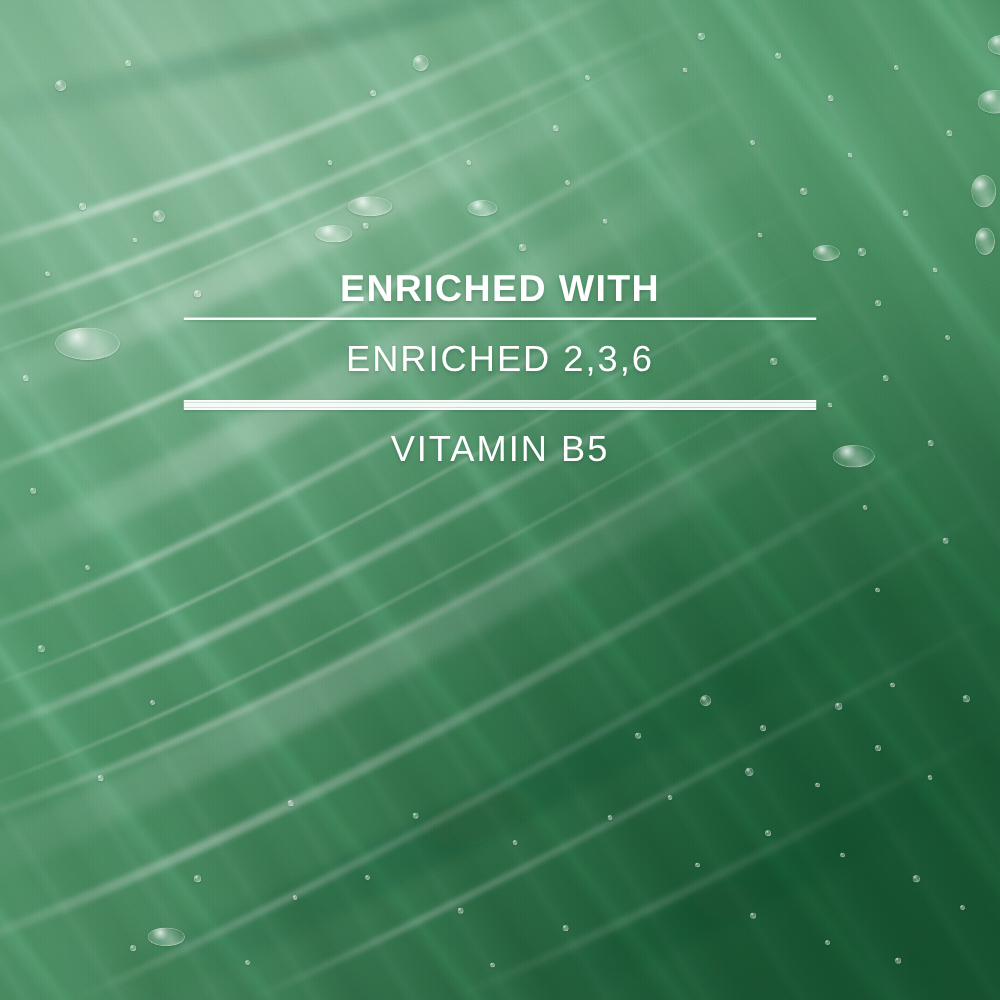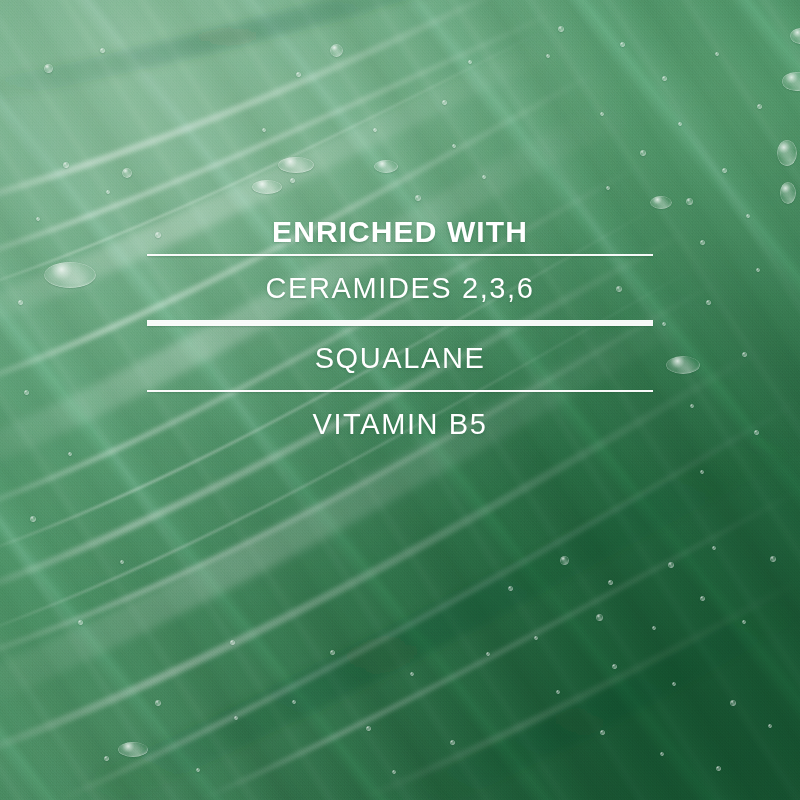--- a/index.html
+++ b/index.html
@@ -317,31 +317,30 @@
     <span class="bubble" style="left:486px;top:652px;width:4px;height:4px;"></span>
   </div>
 
   <div id="content">
 
     <div id="heading">ENRICHED WITH</div>
 
     <div class="rule"></div>
 
     <ul id="list">
-      <li class="item">CERAMIDES 2,3,6</li>
+      <li class="item">ENRICHED 2,3,6</li>
 
       <li class="rule"></li>
 
 
       <li class="rule"></li>
 
 
       <li class="rule"></li>
 
-      <li class="item">SQUALANE</li>
 
       <li class="rule"></li>
 
       <li class="item">VITAMIN B5</li>
     </ul>
   </div>
 
 </div>
 
 </body></html>

